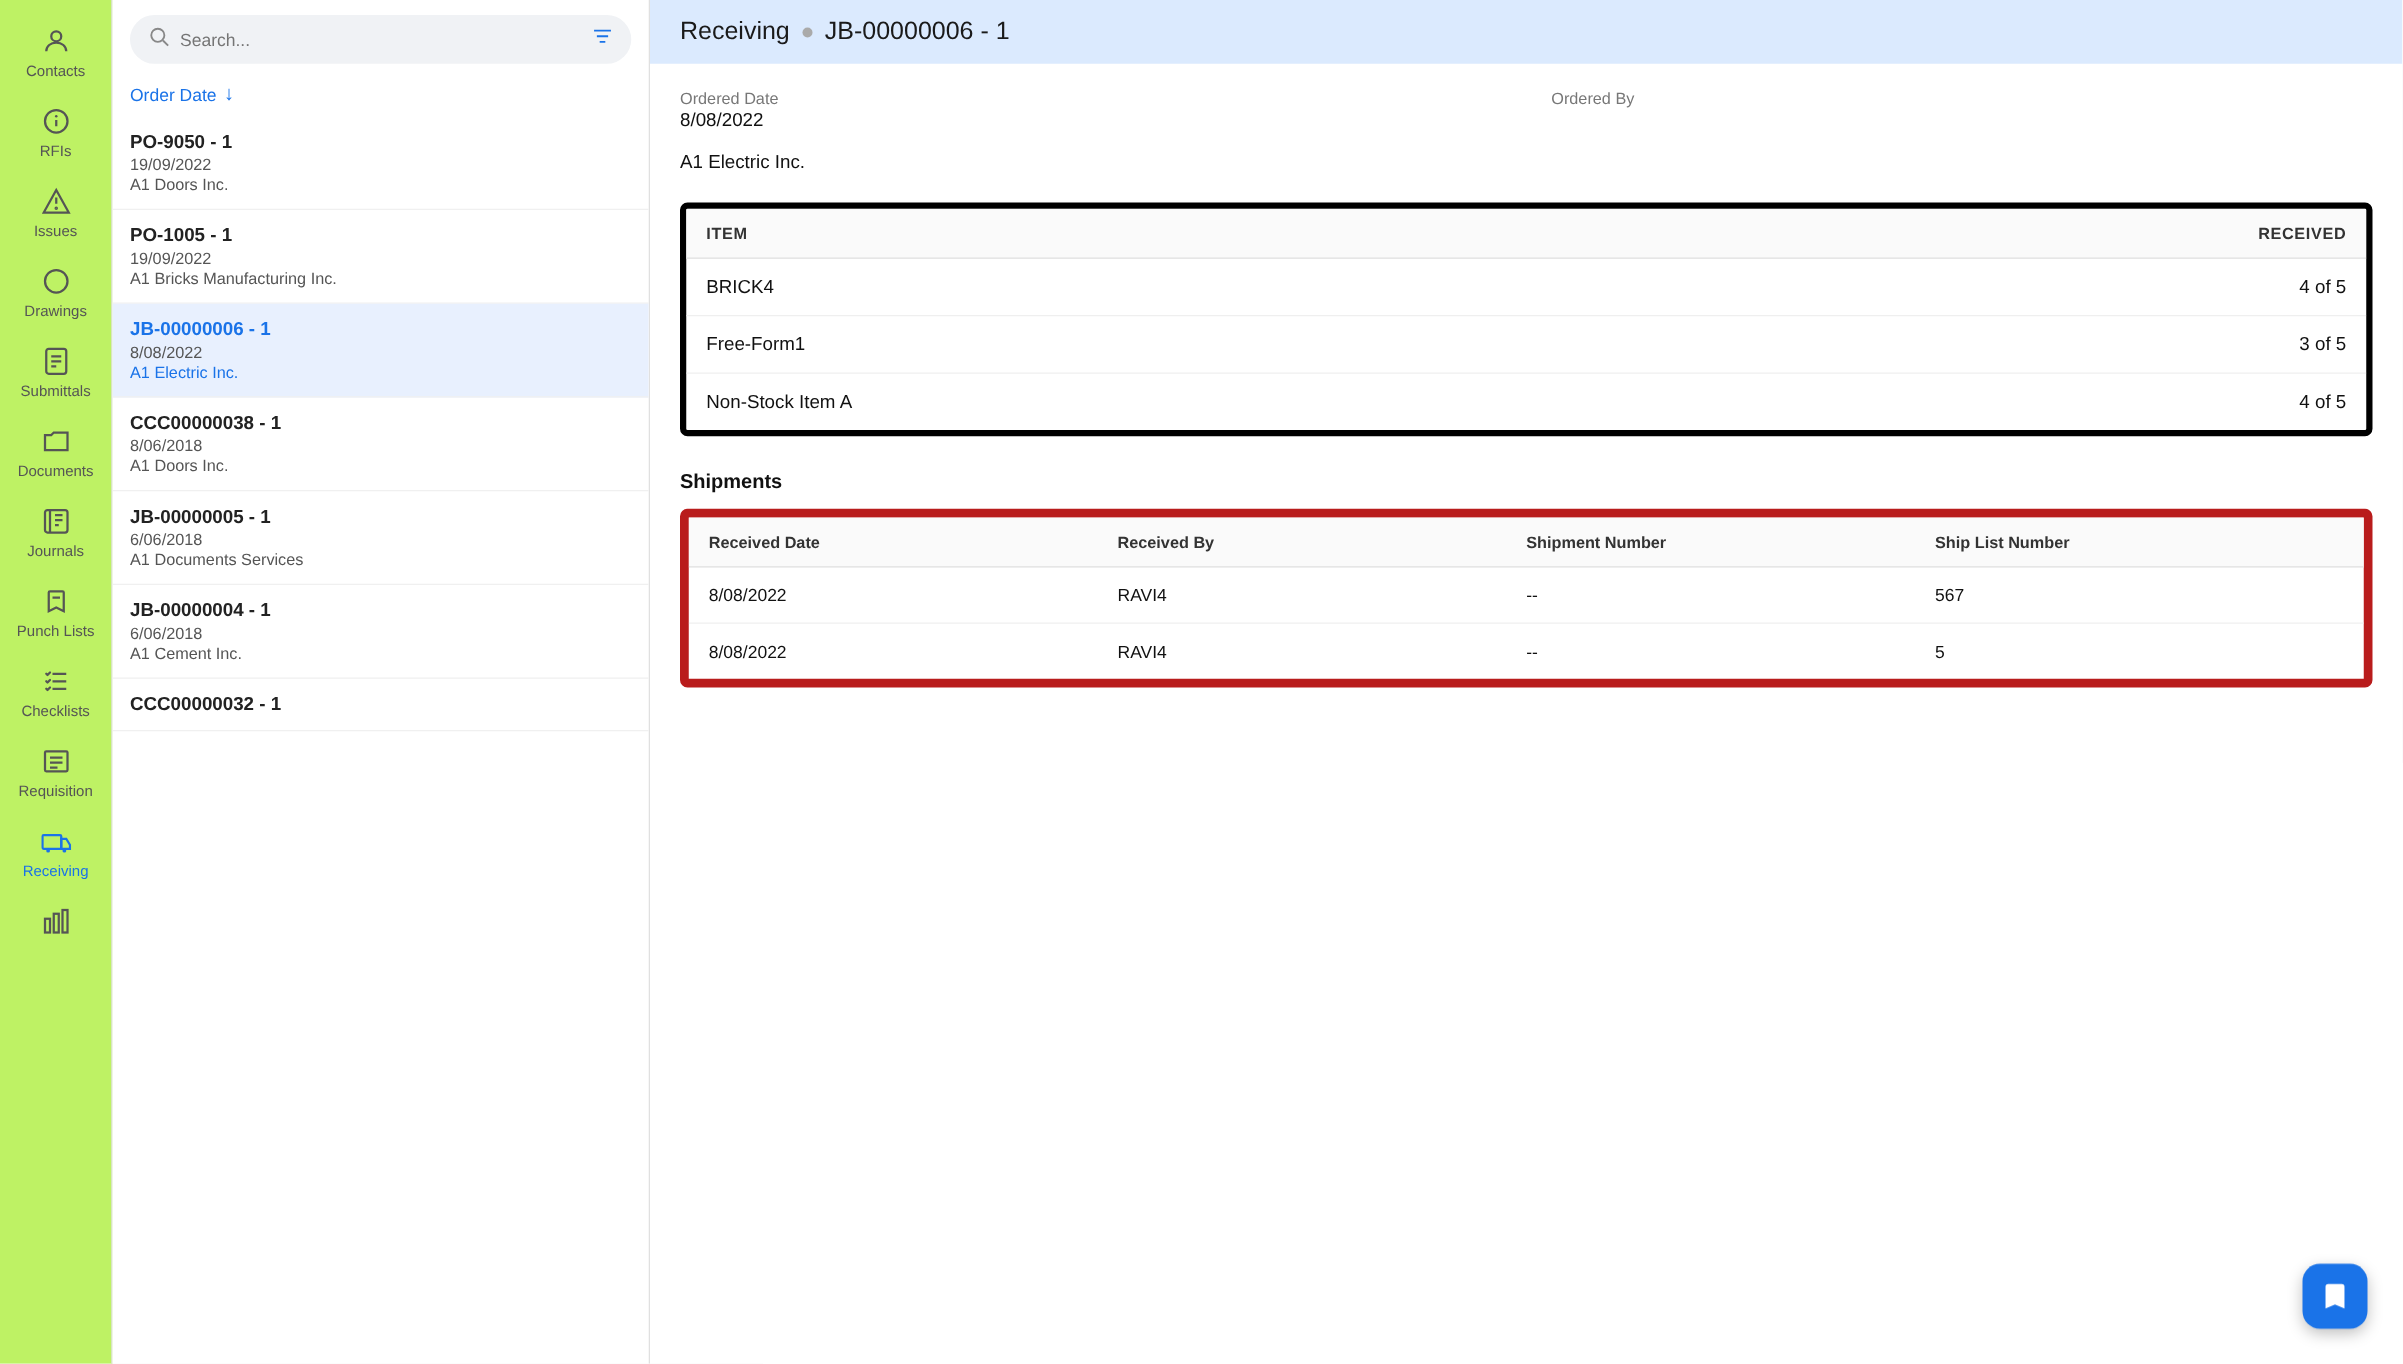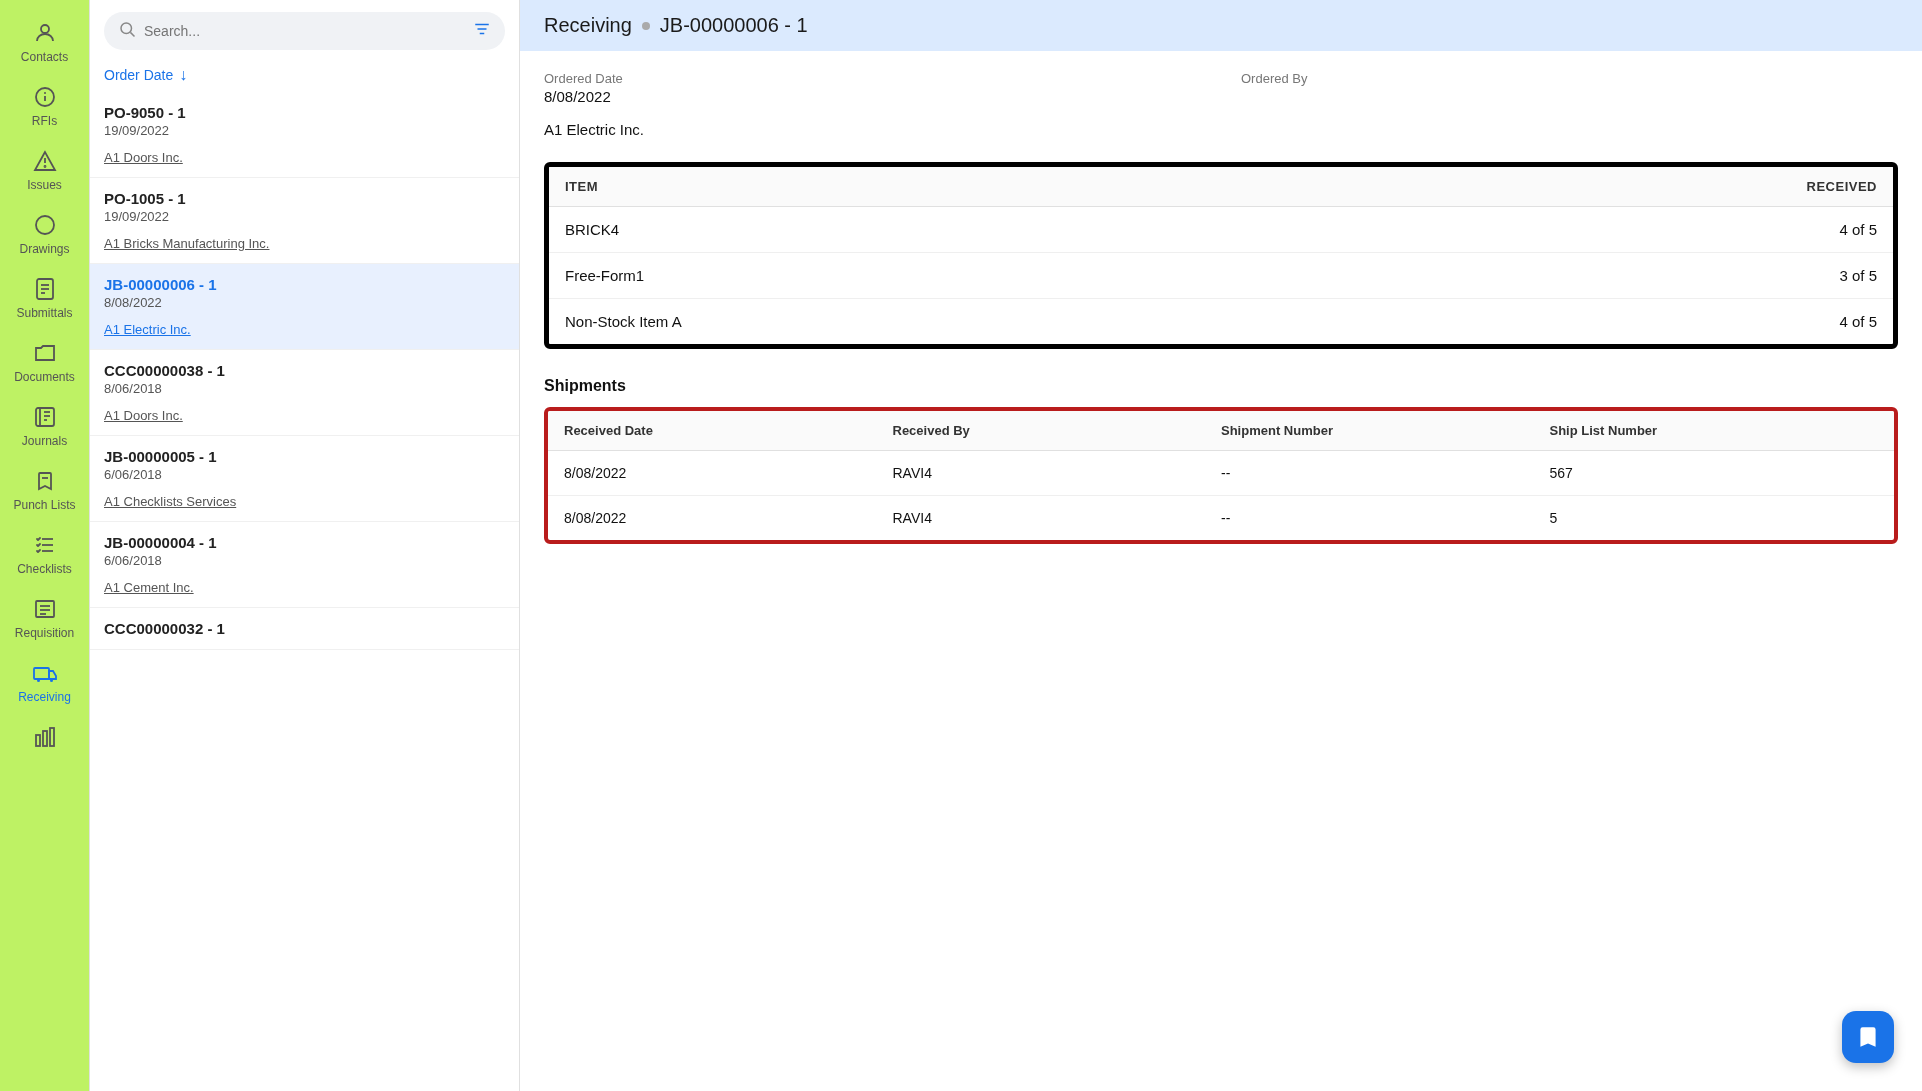--- a/index.html
+++ b/index.html
@@ -86,21 +86,21 @@
       border-bottom: 1px solid #f0f0f0;
     }
     .list-item.active { background: #e8f0fe; }
     .list-item-title {
       font-size: 15px;
       font-weight: 600;
       color: #222;
     }
     .list-item.active .list-item-title { color: #1a73e8; }
     .list-item-date { font-size: 13px; color: #555; margin-top: 2px; }
-    .list-item-vendor { font-size: 13px; color: #555; margin-top: 12px; text-decoration: underline; }
+    .list-item-vendor { font-size: 13px; color: #555; margin-top: 1px; }
     .list-item.active .list-item-vendor { color: #1a73e8; }
 
     
     .detail-panel {
       flex: 1;
       display: flex;
       flex-direction: column;
       overflow-y: auto;
       background: #fff;
     }
@@ -146,21 +146,21 @@
       display: flex;
       justify-content: space-between;
       padding: 14px 16px;
       border-bottom: 1px solid #efefef;
     }
     .items-table-row:last-child { border-bottom: none; }
     .item-name { font-size: 15px; color: #111; }
     .item-received { font-size: 15px; color: #111; }
 
     .shipments-title { font-size: 16px; font-weight: 600; color: #111; margin-bottom: 12px; }
-    .shipments-table { width: 100%; border: 4px solid #b91c1c; border-radius: 6px; overflow: hidden; }
+    .shipments-table { width: 100%; border: 7px solid #b91c1c; border-radius: 6px; overflow: hidden; }
     .shipments-table-header {
       display: grid;
       grid-template-columns: 1fr 1fr 1fr 1fr;
       padding: 12px 16px;
       background: #fafafa;
       border-bottom: 1px solid #e0e0e0;
     }
     .shipments-table-header-col { font-size: 13px; font-weight: 700; color: #333; }
     .shipments-table-row {
       display: grid;
@@ -374,21 +374,21 @@
 
     <div class="list-item">
       <div class="list-item-title">CCC00000038 - 1</div>
       <div class="list-item-date">8/06/2018</div>
       <div class="list-item-vendor">A1 Doors Inc.</div>
     </div>
 
     <div class="list-item">
       <div class="list-item-title">JB-00000005 - 1</div>
       <div class="list-item-date">6/06/2018</div>
-      <div class="list-item-vendor">A1 Checklists Services</div>
+      <div class="list-item-vendor">A1 Documents Services</div>
     </div>
 
     <div class="list-item">
       <div class="list-item-title">JB-00000004 - 1</div>
       <div class="list-item-date">6/06/2018</div>
       <div class="list-item-vendor">A1 Cement Inc.</div>
     </div>
 
     <div class="list-item">
       <div class="list-item-title">CCC00000032 - 1</div>

